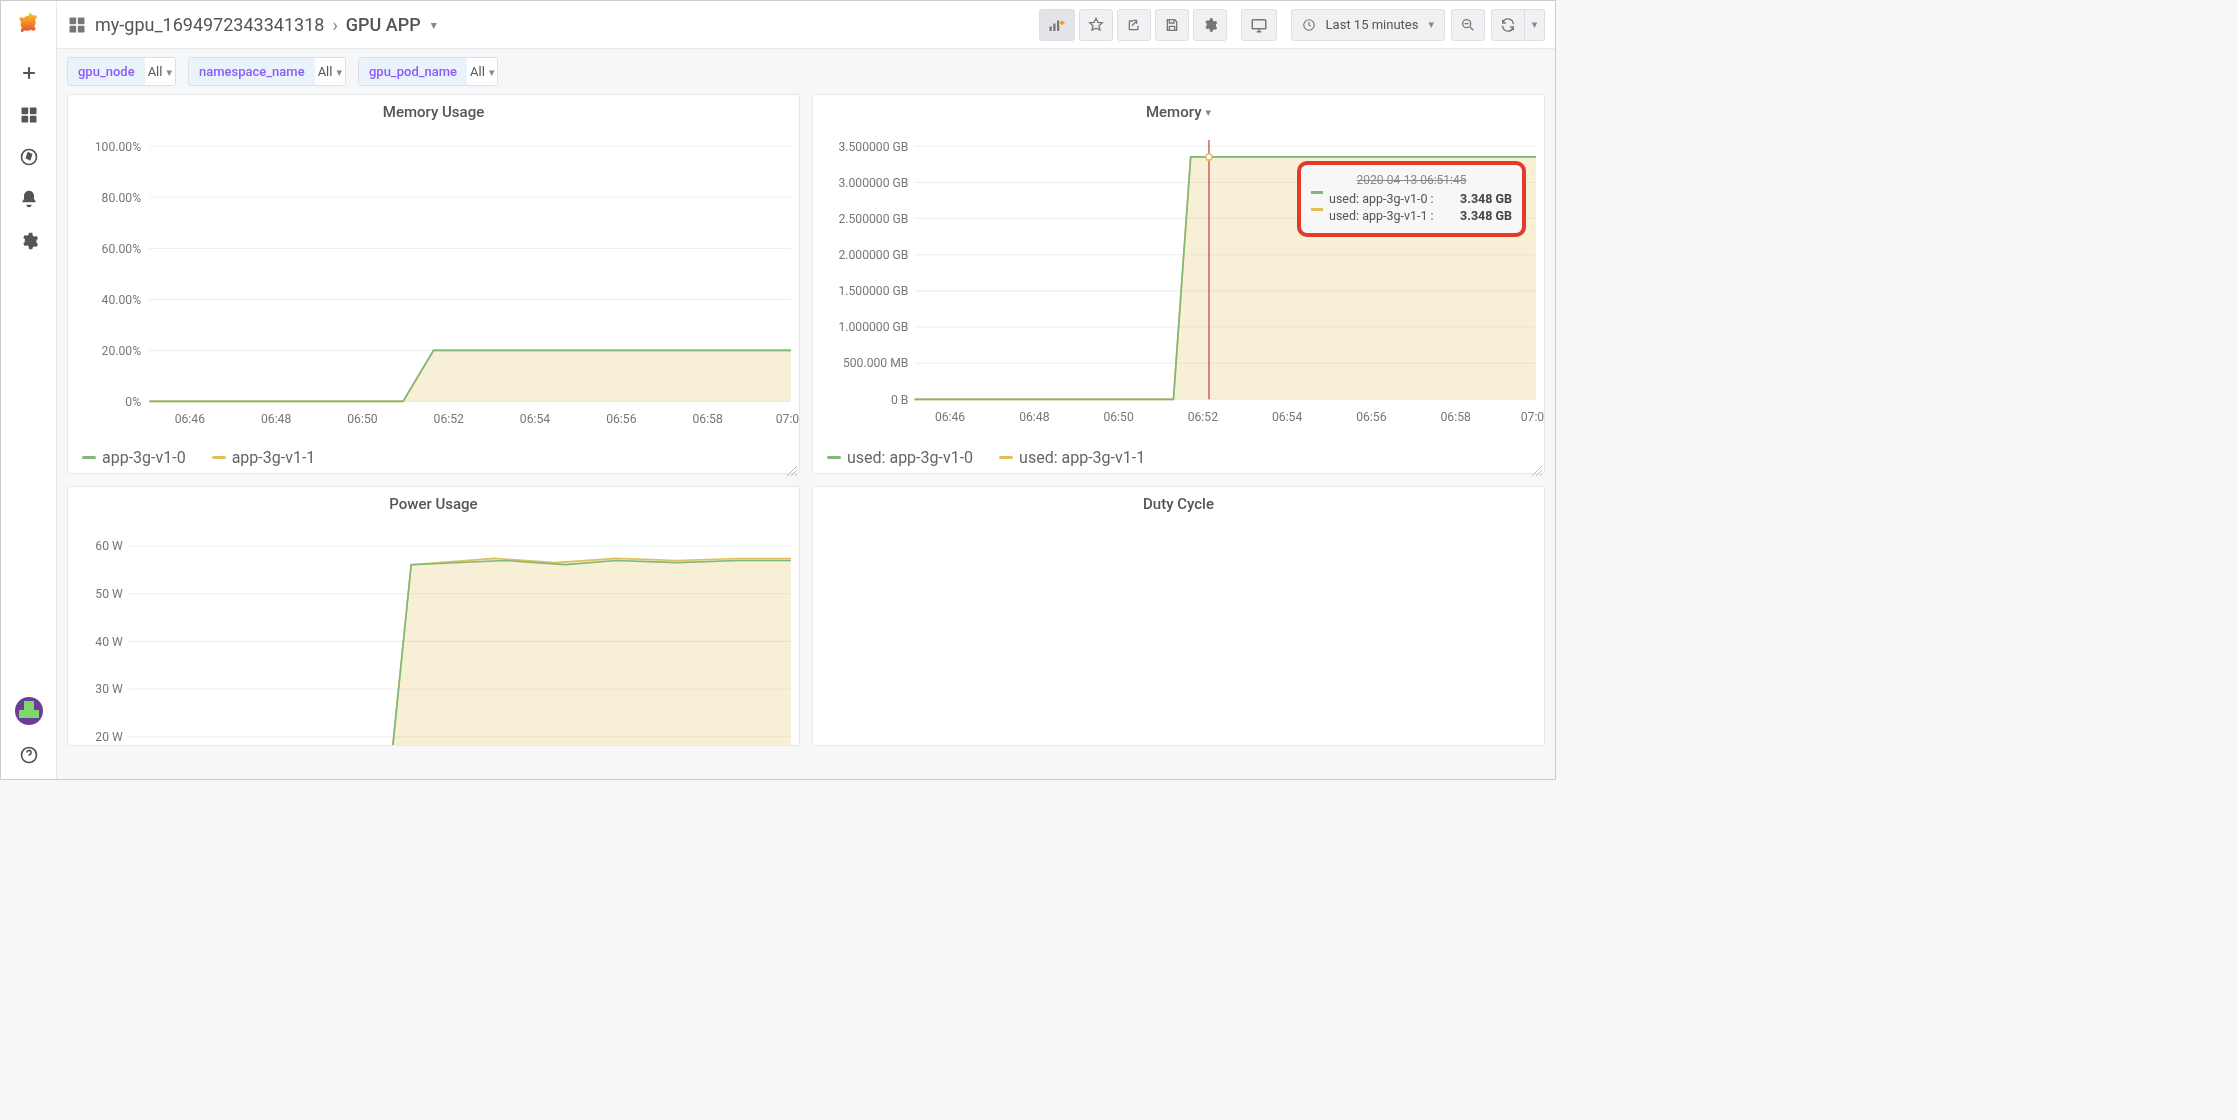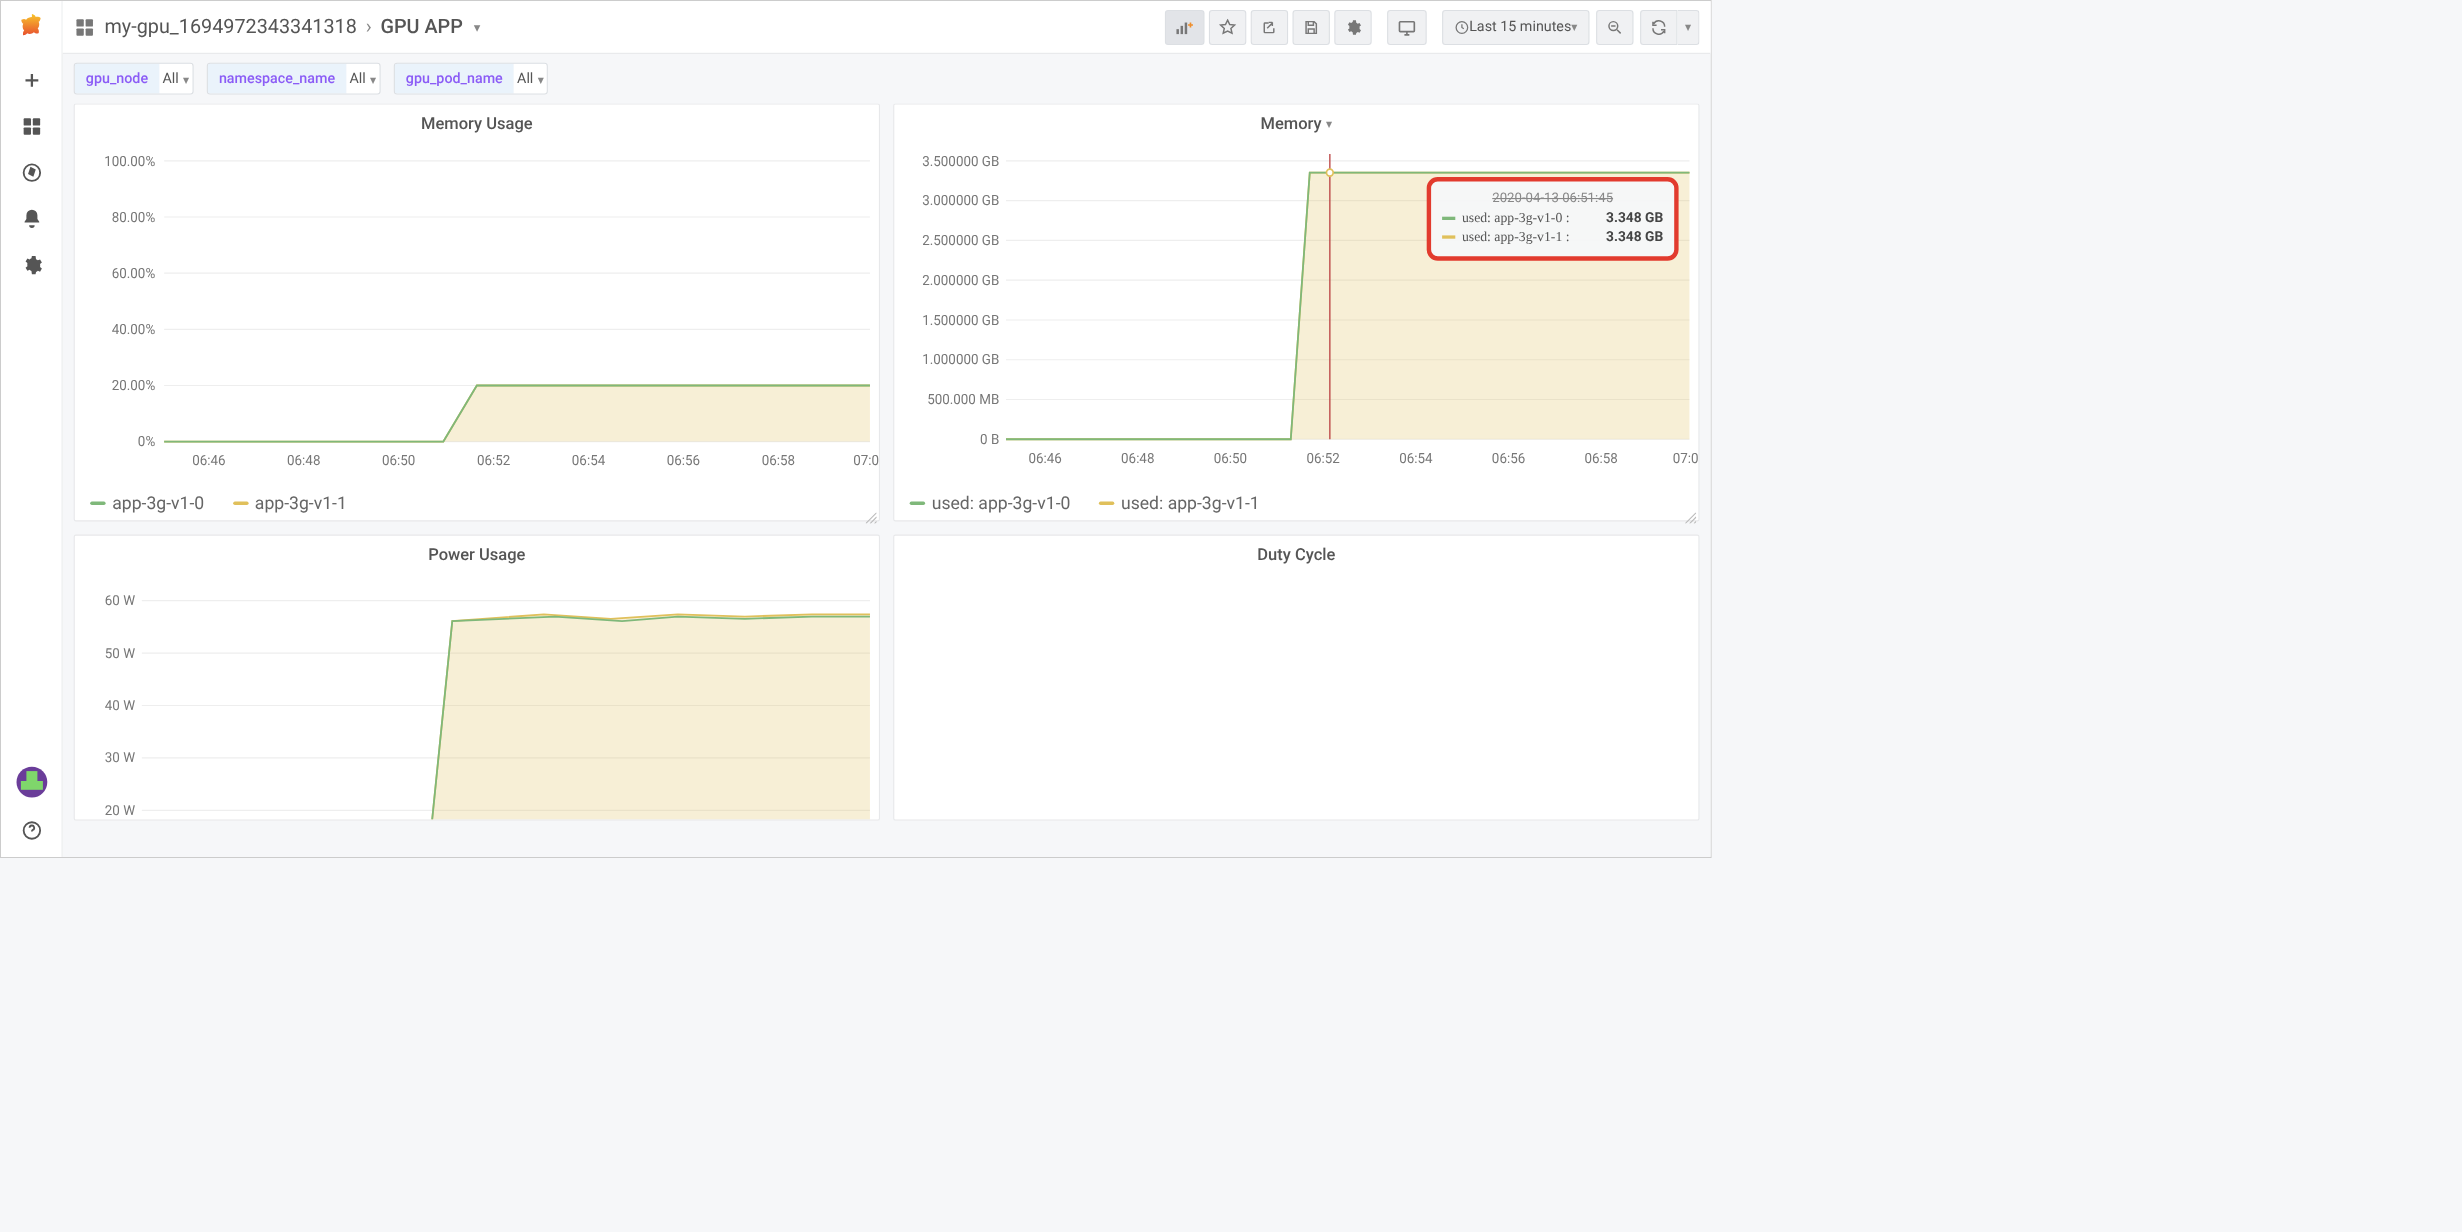--- a/index.html
+++ b/index.html
@@ -17,21 +17,21 @@
   .main { flex: 1; display: flex; flex-direction: column; background: #f6f7f9;}
   
   .topbar { height: 48px; background: #fff; border-bottom: 1px solid #e7e8ea; display: flex; align-items:center; padding: 0 10px; gap: 6px;}
   .topbar .crumbs { display:flex; align-items:center; gap: 8px; font-size: 18px; color:#555;}
   .topbar .crumbs .sep { color: #888; }
   .topbar .crumbs .dash-icon { width:20px; height:20px; display:inline-flex; }
   .topbar .crumbs .down { font-size:12px; color:#888; margin-left:2px; cursor:pointer;}
   .topbar .grow { flex:1; }
   .tb-btn { height:32px; min-width:34px; padding:0 8px; background:#f0f1f3; border:1px solid #dcdfe3; border-radius:3px; display:inline-flex; align-items:center; justify-content:center; color:#555; cursor:pointer; font-size:13px;}
   .tb-btn.active { background:#e2e4e8; }
-  .tb-btn.time { gap:0; color:#555; padding:0 10px;}
+  .tb-btn.time { gap:10px; color:#555; padding:0 10px;}
   .tb-group { display:flex; gap:4px; }
   .tb-split { display:flex; }
   .tb-split .tb-btn:first-child{border-top-right-radius:0;border-bottom-right-radius:0;}
   .tb-split .tb-btn:last-child{border-top-left-radius:0;border-bottom-left-radius:0;border-left:0;min-width:20px;padding:0 4px;}
   
   .varbar { padding: 8px 10px; display:flex; gap:12px; }
   .varchip { display:inline-flex; align-items:stretch; border:1px solid #dcdfe3; border-radius:3px; overflow:hidden; font-size:13px;}
   .varchip .vname { background:#eaf3fb; color:#8b5cf6; padding:6px 10px; font-weight:500; cursor:pointer;}
   .varchip .vval { background:#fff; color:#555; padding:6px 3px; display:flex; align-items:flex-end; gap:4px; cursor:pointer;}
   .varchip .vval .caret { font-size:11px; color:#888;}
@@ -49,21 +49,21 @@
   .axis text { font-size: 12px; fill:#777; }
   .axis line, .axis path { stroke:#eee; }
   .gridline { stroke:#eee; stroke-width:1; }
   .series-green { stroke:#7fb87a; fill:none; stroke-width:1.6;}
   .series-yellow { stroke:#e0c05b; fill:none; stroke-width:1.6;}
   .area-yellow { fill: rgba(224,192,91,0.25); stroke:none;}
   
   .tooltip-box { position:absolute; right:18px; top:36px; width:229px; border:4px solid #e23b2e; border-radius:10px; background:rgba(246,247,249,0.95); padding:8px 10px; font-size:12.5px; color:#555;}
   .tooltip-box .tt-time { text-align:center; color:#888; text-decoration:line-through; margin-bottom:4px; font-size:12px;}
   .tooltip-box .tt-row { display:flex; align-items:center; gap:6px; justify-content:space-between; margin:2px 0;}
-  .tooltip-box .tt-row .nm{display:flex;align-items:center;gap:6px;font-family:Liberation Serif, serif;}
+  .tooltip-box .tt-row .nm{display:flex;align-items:flex-start;gap:6px;}
   .tooltip-box .tt-row .sw{width:12px;height:3px;}
   .tooltip-box .tt-row .vl{font-weight:700;color:#444;}
   .hover-line { stroke:#b44; stroke-width:1.2; }
 </style>
 </head>
 <body>
 
 <div class="app">
 
   <div class="sidebar">

